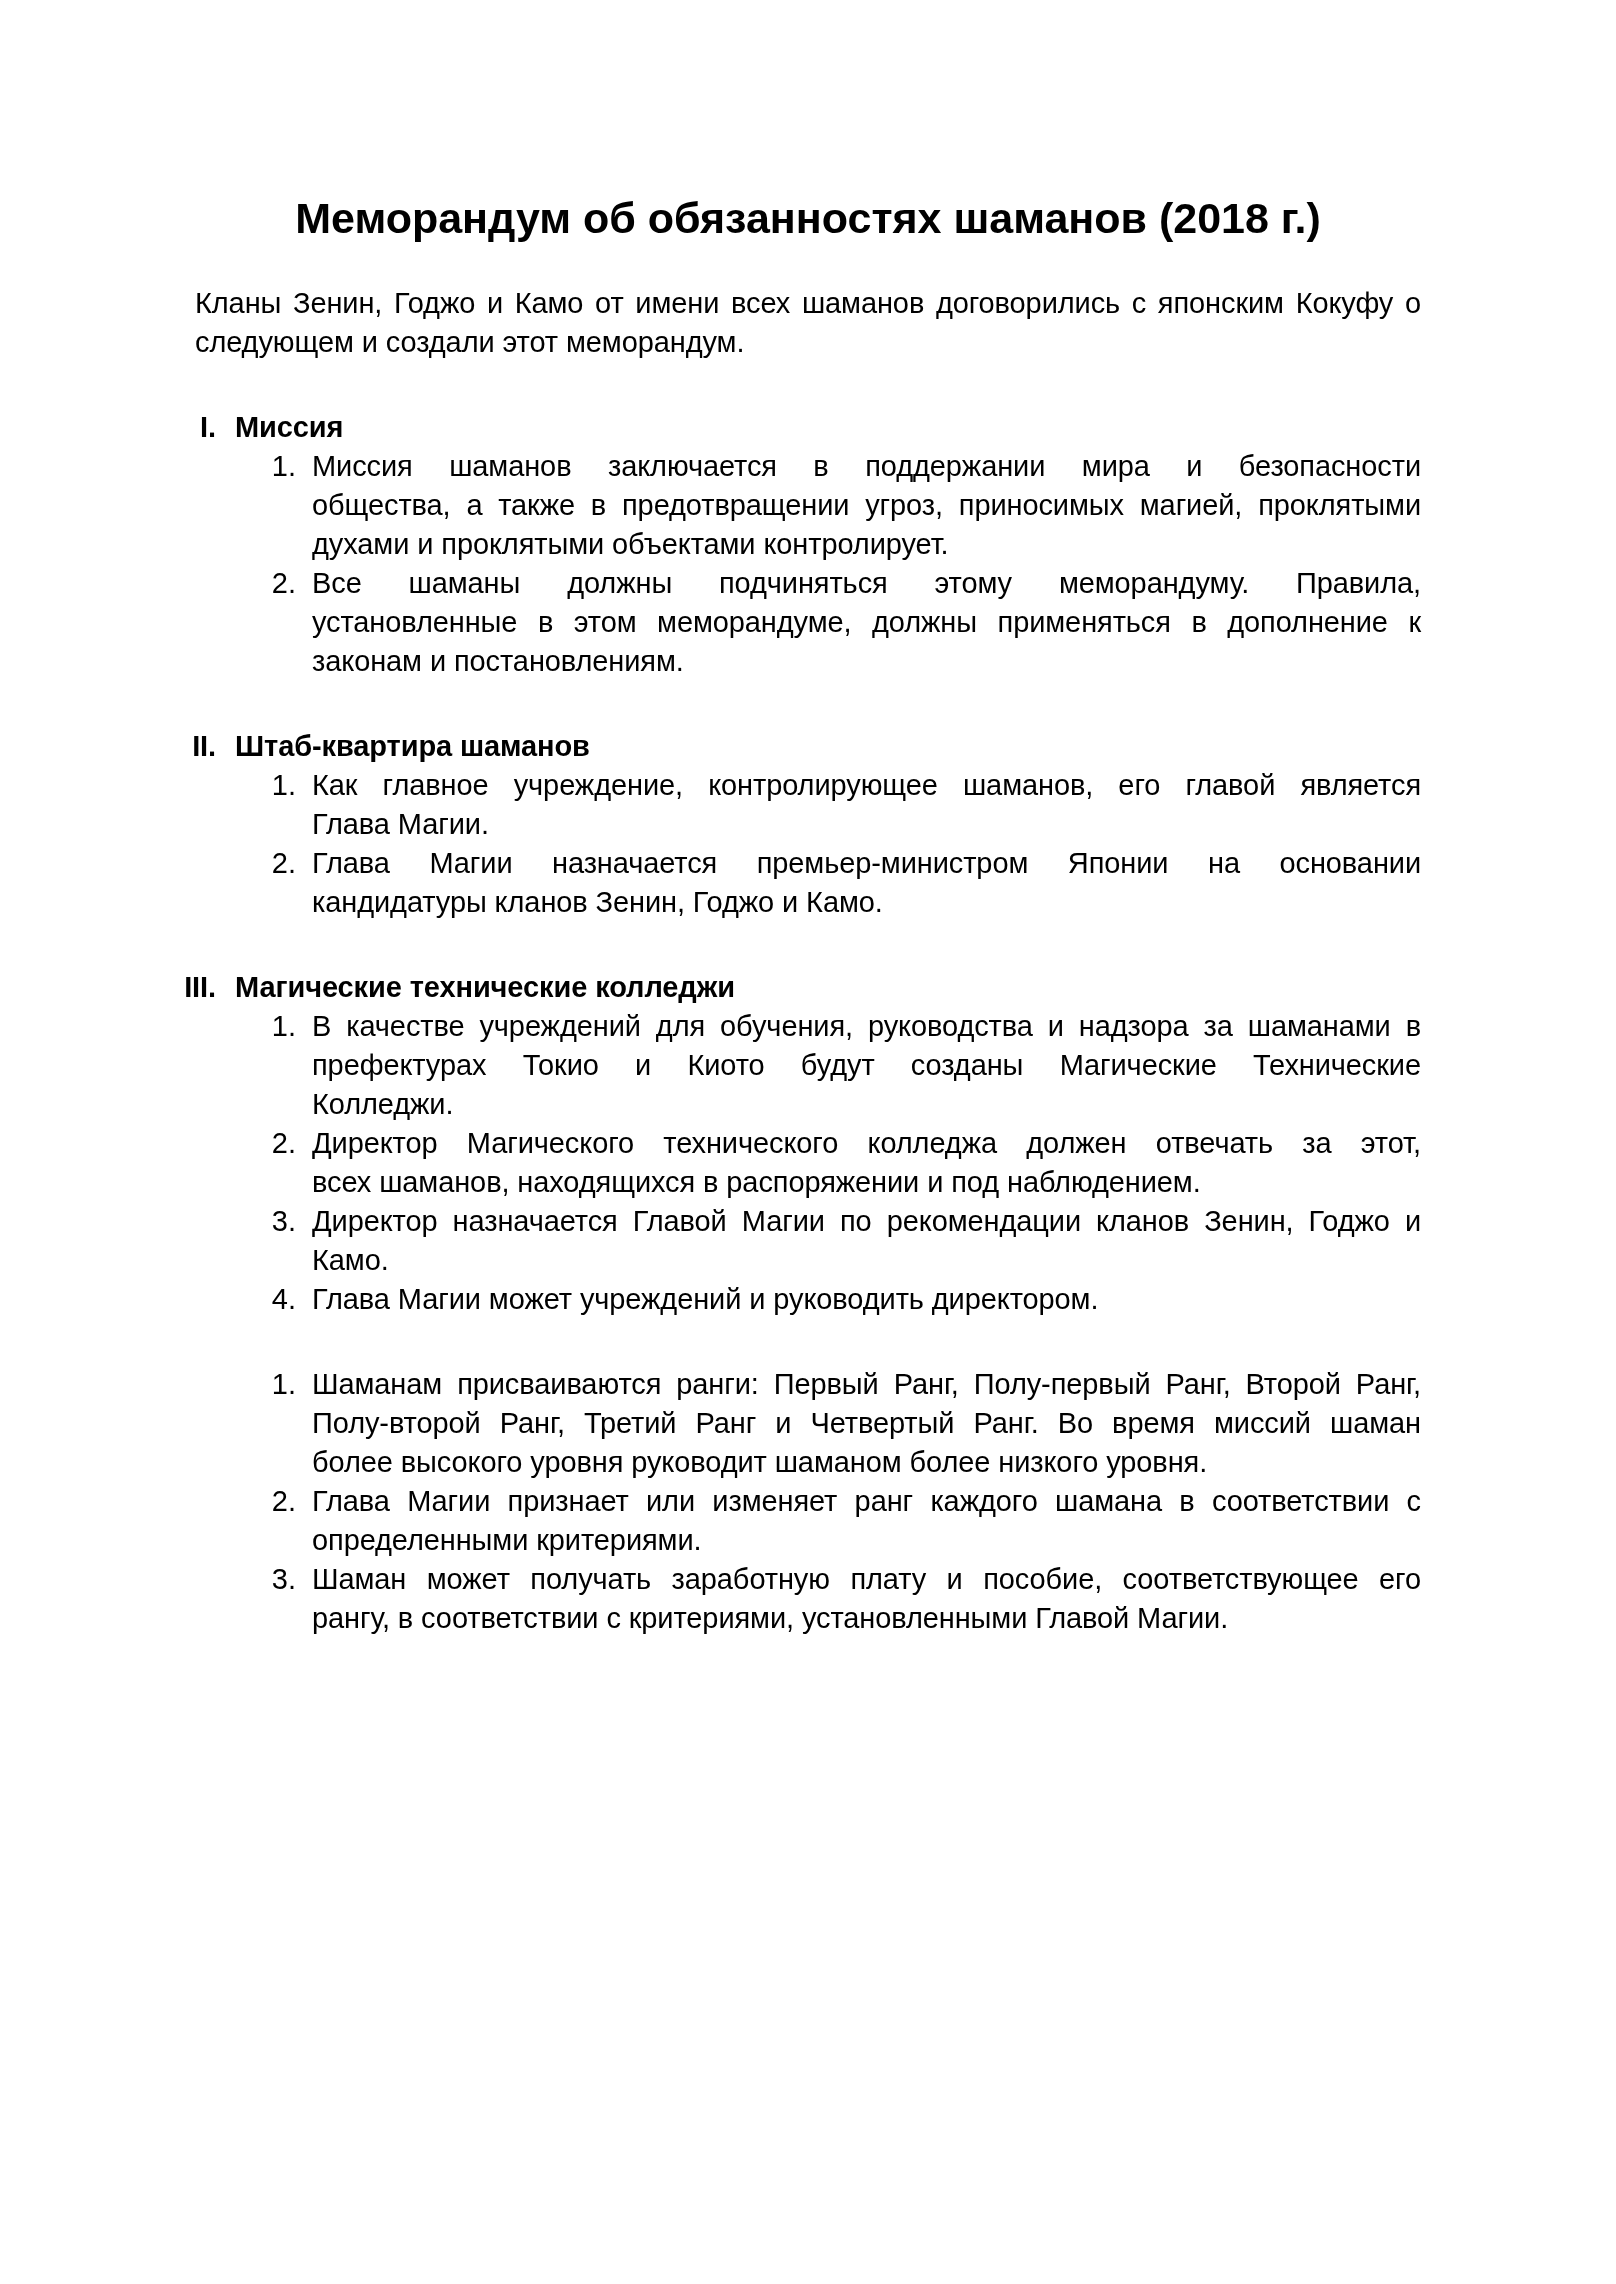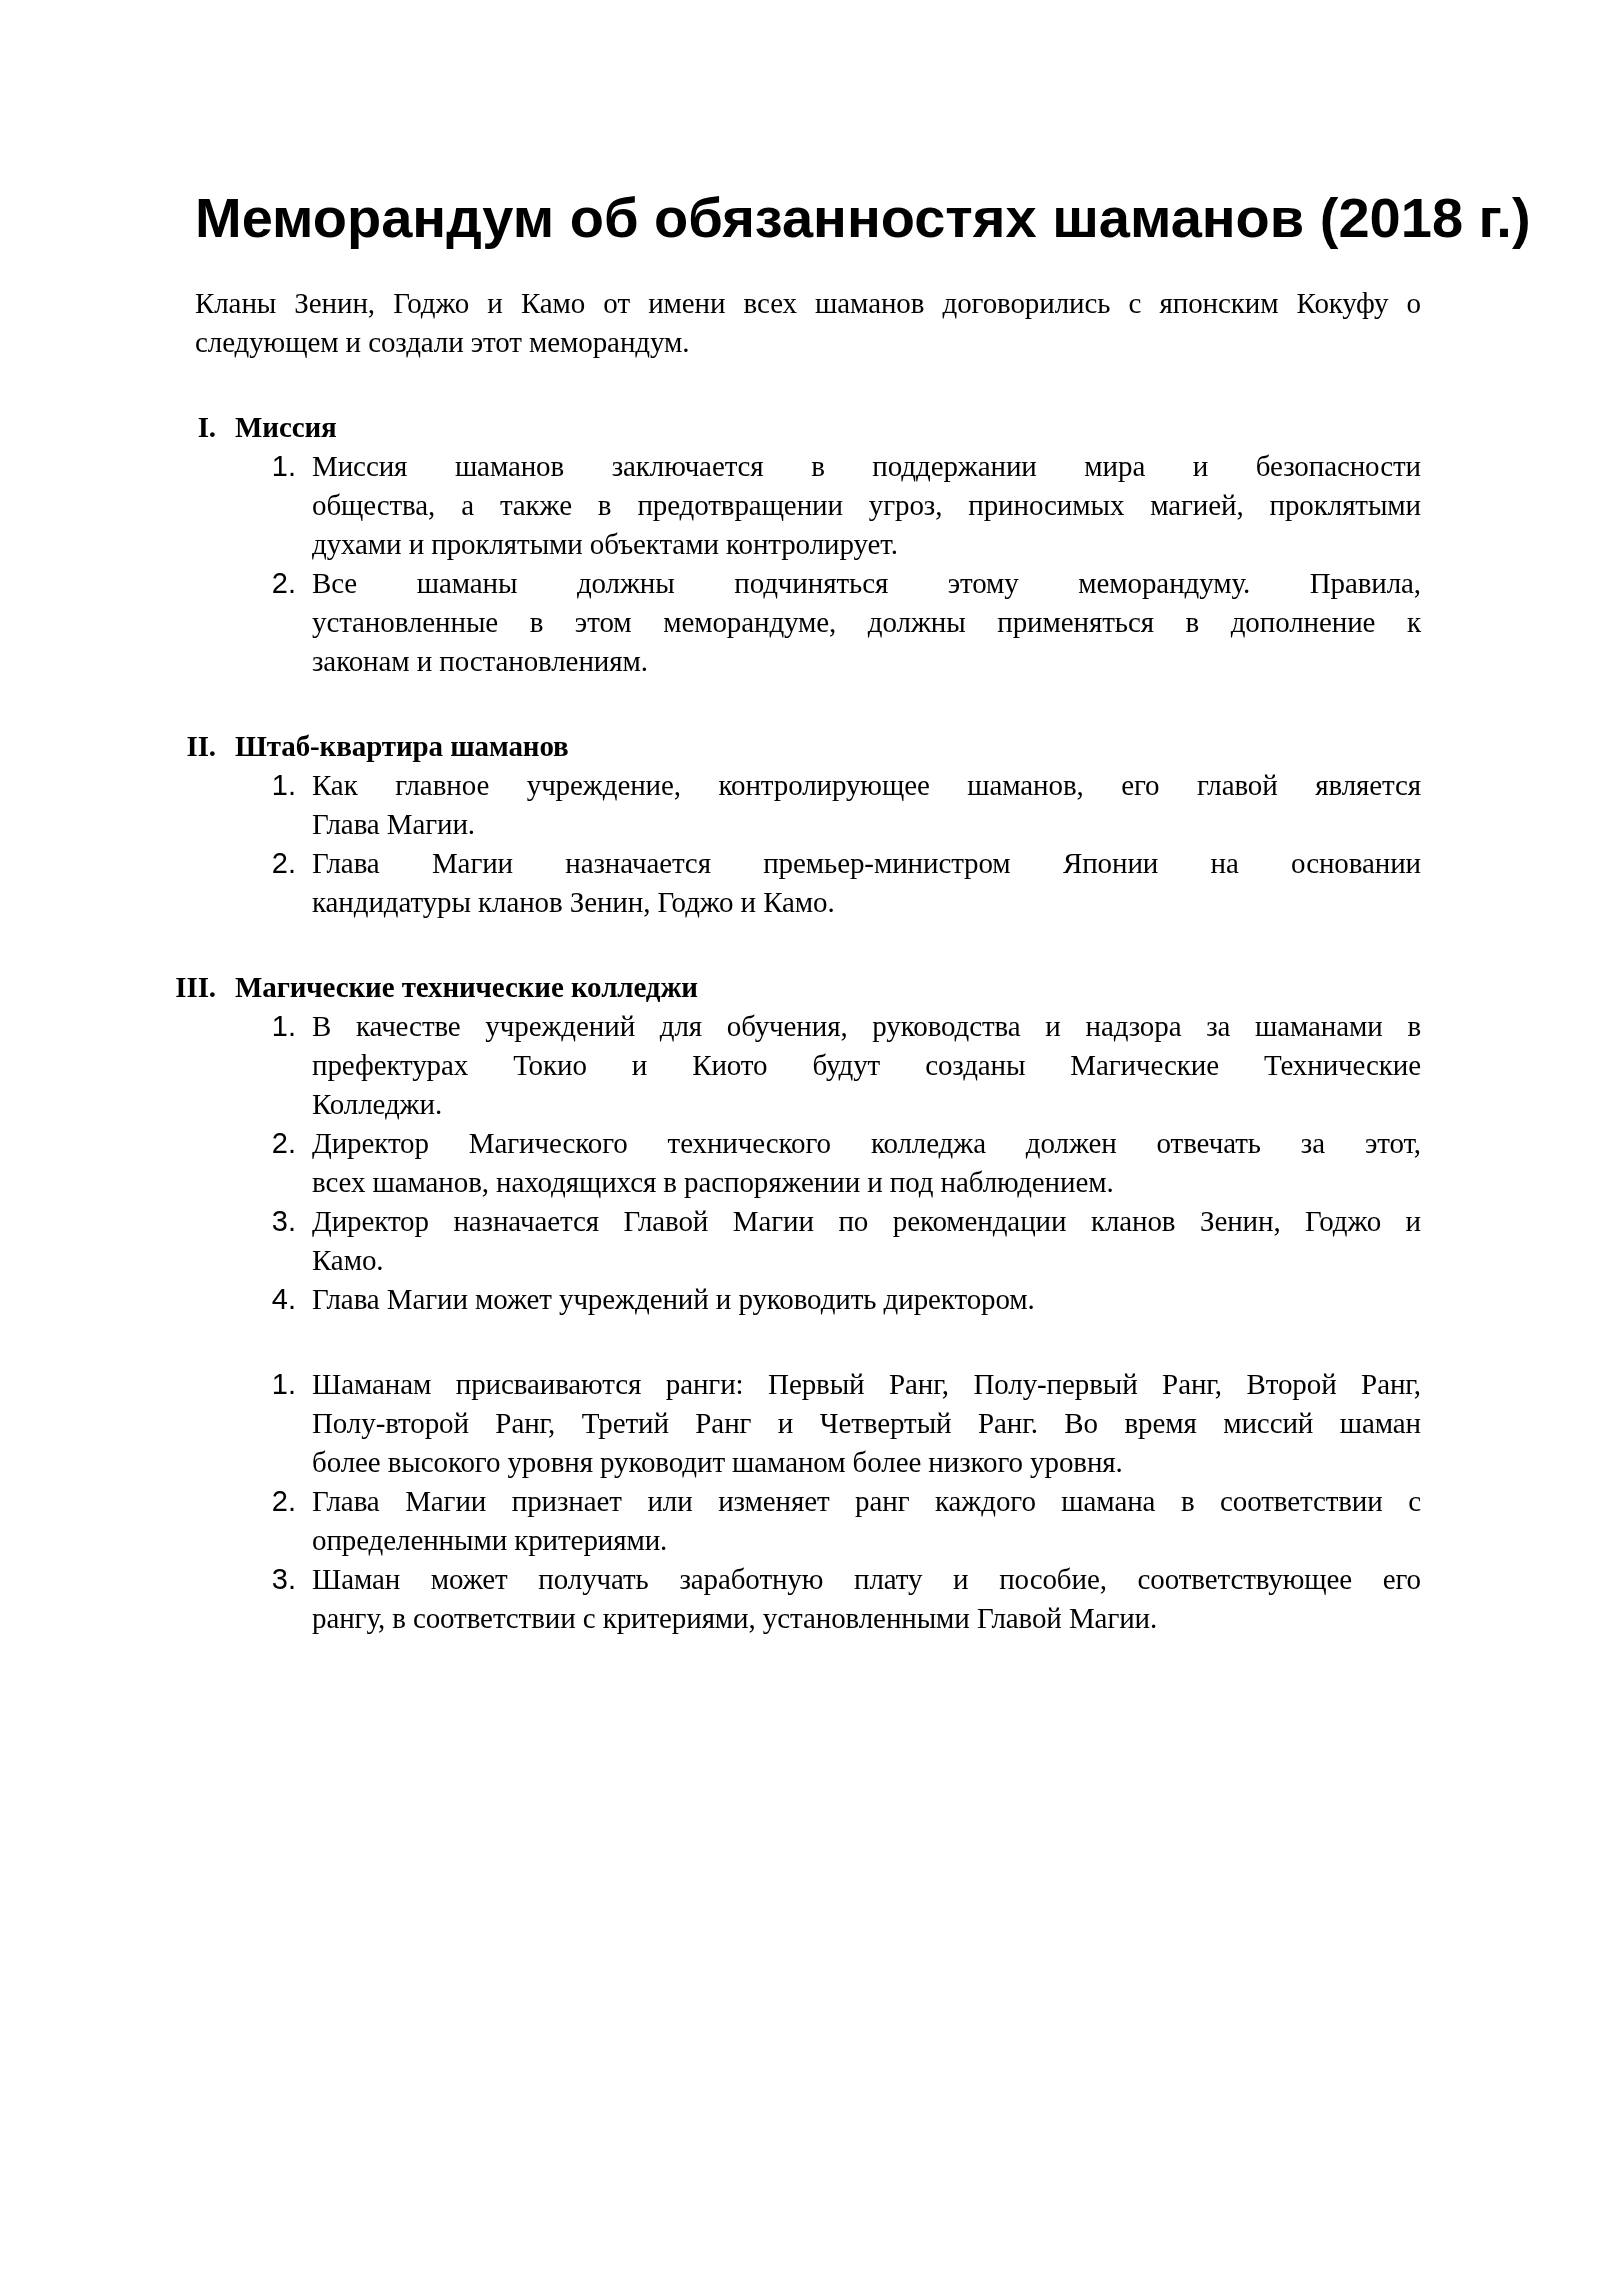--- a/index.html
+++ b/index.html
@@ -15,36 +15,35 @@
     color: #000000;
   }
   .page {
     position: absolute;
     left: 195px;
     top: 0;
     width: 1226px;
     padding-top: 192px;
   }
   .doc-title {
-    font-size: 56px;
+    font-size: 43px;
     line-height: 52px;
     font-weight: bold;
     text-align: center;
     white-space: nowrap;
   }
   .intro {
     margin-top: 40px;
   }
   .line {
     font-size: 29px;
     line-height: 39px;
     height: 39px;
     text-align: left;
     letter-spacing: -0.1px;
-    font-family: Liberation Serif, serif;
   }
   
   .just {
     text-align: justify;
     text-align-last: justify;
   }
   .section {
     margin-top: 46px;
   }
   .sec-head {

